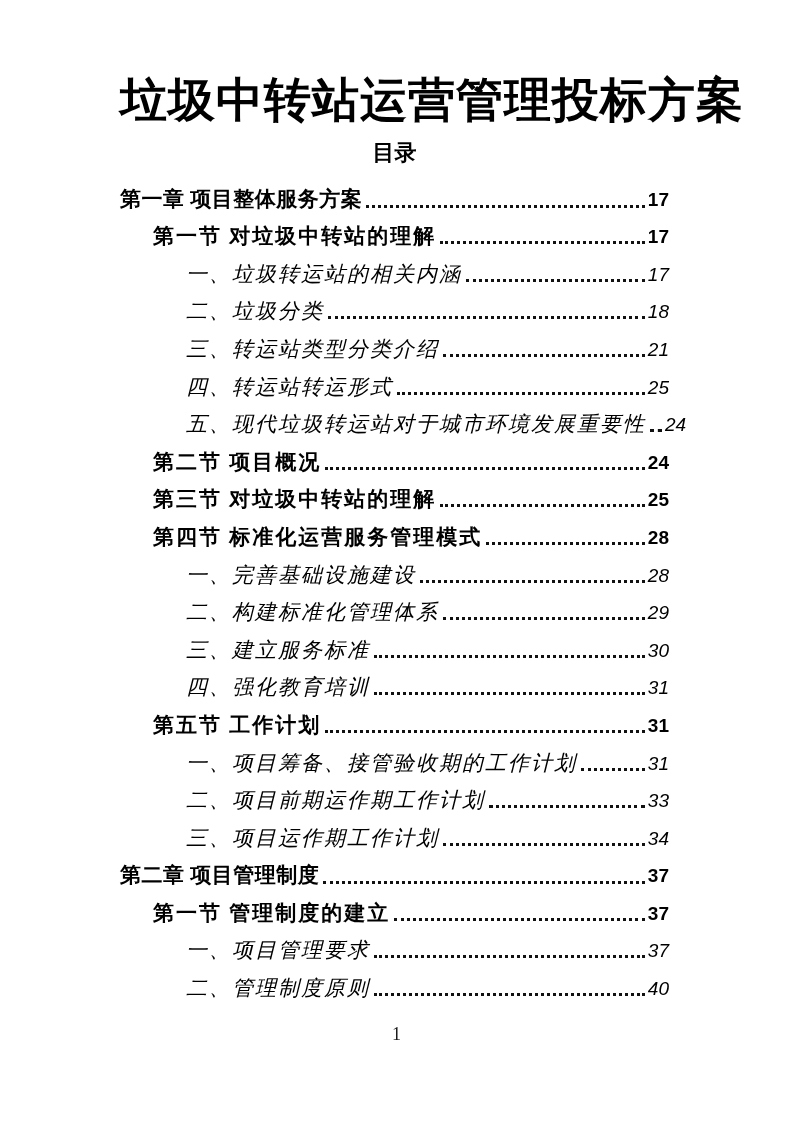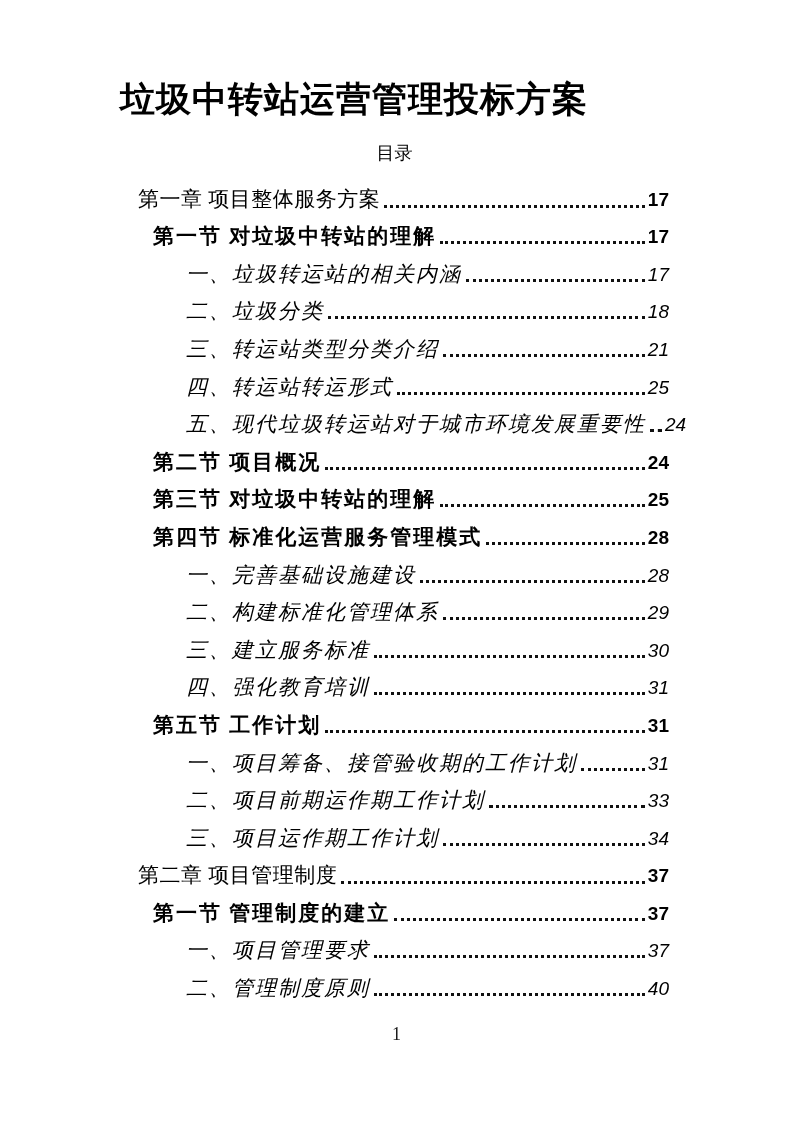--- a/index.html
+++ b/index.html
@@ -12,30 +12,31 @@
     font-family: "Liberation Serif", "DejaVu Serif", serif;
     color: #000000;
   }
   .doc-page {
     width: 100%;
     height: 100%;
     padding: 78px 124px 0 120px;
     position: relative;
   }
   .doc-title {
-    font-size: 35px;
+    text-align: center;
+    font-size: 47px;
     font-weight: bold;
     letter-spacing: 1px;
     line-height: 44px;
     white-space: nowrap;
   }
   .toc-heading {
     text-align: center;
-    font-size: 18px;
-    font-weight: normal;
+    font-size: 22px;
+    font-weight: bold;
     margin-top: 17px;
     line-height: 28px;
   }
   .toc-list {
     margin-top: 12px;
   }
   .toc-row {
     display: flex;
     align-items: flex-end;
     height: 37.6px;
@@ -54,23 +55,22 @@
     margin: 0 3px 10px 4px;
   }
   .toc-page {
     font-family: "Liberation Sans", "DejaVu Sans", sans-serif;
     font-size: 19px;
     line-height: 1;
     padding-bottom: 8px;
   }
   .toc-row.lvl1 { padding-left: 0; }
   .toc-row.lvl1 .toc-label {
-    font-weight: normal;
+    font-weight: bold;
     letter-spacing: 0.5px;
-    margin-left: 18px;
   }
   .toc-row.lvl1 .toc-page { font-weight: bold; }
   .toc-row.lvl1 .toc-dots { border-bottom-width: 3.5px; margin-bottom: 9px; }
   .toc-row.lvl2 { padding-left: 33px; font-weight: bold; }
   .toc-row.lvl2 .toc-label { letter-spacing: 2px; }
   .toc-row.lvl3 { padding-left: 66px; font-style: italic; }
   .toc-row.lvl3 .toc-label { letter-spacing: 2px; }
   .page-footer {
     position: absolute;
     left: 0;

